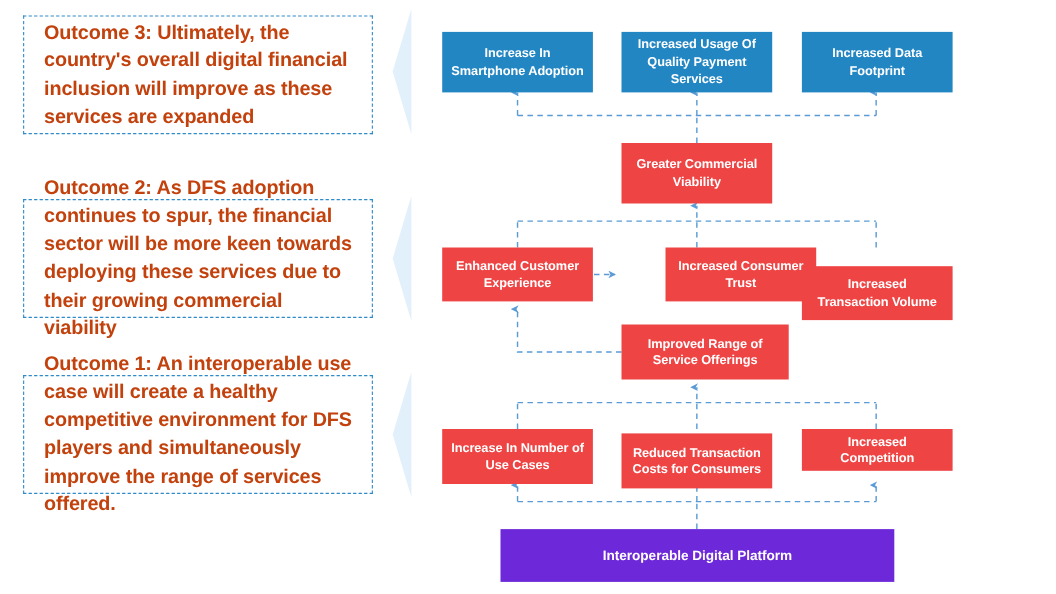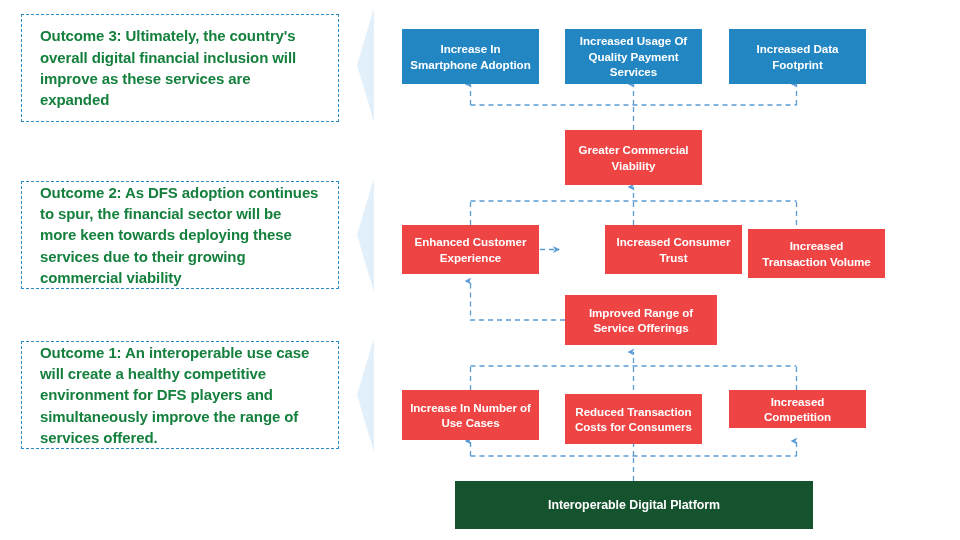--- a/index.html
+++ b/index.html
@@ -30,24 +30,24 @@
   
   .outcome-box {
     position: absolute;
     border: 1.4px dashed #2e8bc9;
     background: #ffffff;
     display: flex;
     align-items: center;
     padding: 0 18px;
   }
   .outcome-text {
-    font-size: 15px;
+    font-size: 18px;
     line-height: 1.42;
     font-weight: bold;
-    color: #15803d;
+    color: #c2410c;
     letter-spacing: -0.1px;
   }
 
   
   .node {
     position: absolute;
     display: flex;
     align-items: center;
     justify-content: center;
     text-align: center;
@@ -55,21 +55,21 @@
     font-weight: bold;
     padding: 4px 8px;
   }
   .node-label {
     font-size: 11.6px;
     line-height: 1.33;
     letter-spacing: -0.05px;
   }
   .node.tier-top    { background: #2286c3; }
   .node.tier-mid    { background: #ef4444; }
-  .node.platform    { background: #14532d; }
+  .node.platform    { background: #6d28d9; }
   .node.platform .node-label { font-size: 12.4px; }
 </style>
 </head>
 <body>
 
 <div id="stage">
 
   <svg id="connectors" viewBox="0 0 960 540" width="960" height="540">
     <defs>
       <marker id="arrow-up" markerWidth="7" markerHeight="7" refX="3.5" refY="6" orient="auto" markerUnits="userSpaceOnUse">
@@ -164,21 +164,21 @@
   </div>
 
   <div class="node tier-mid" style="left:402px; top:225px; width:137px; height:49px;justify-content:flex-end;">
     <span class="node-label">Enhanced Customer Experience</span>
   </div>
 
   <div class="node tier-mid" style="left:565px; top:225px; width:137px; height:49px;margin-left:40px;">
     <span class="node-label">Increased Consumer Trust</span>
   </div>
 
-  <div class="node tier-mid" style="left:729px; top:229px; width:137px; height:49px;margin-left:19px;">
+  <div class="node tier-mid" style="left:729px; top:242px; width:137px; height:49px;">
     <span class="node-label">Increased Transaction Volume</span>
   </div>
 
   <div class="node tier-mid" style="left:565px; top:295px; width:152px; height:50px;">
     <span class="node-label">Improved Range of Service Offerings</span>
   </div>
 
   <div class="node tier-mid" style="left:402px; top:390px; width:137px; height:50px;align-items:center;">
     <span class="node-label">Increase In Number of Use Cases</span>
   </div>

